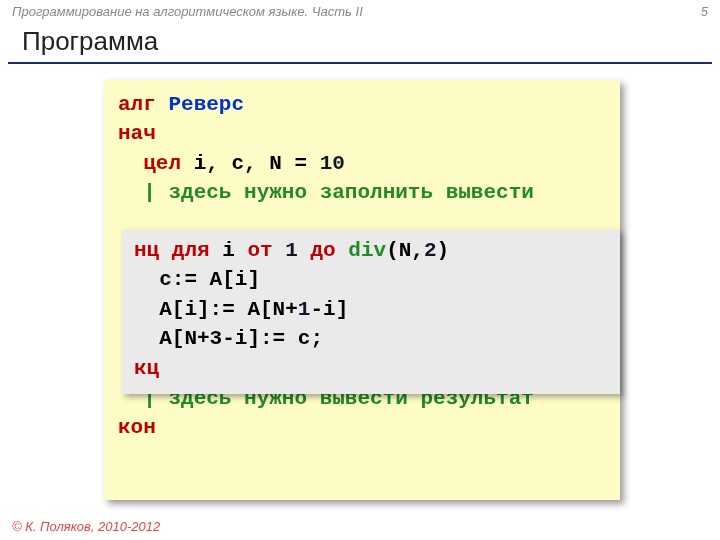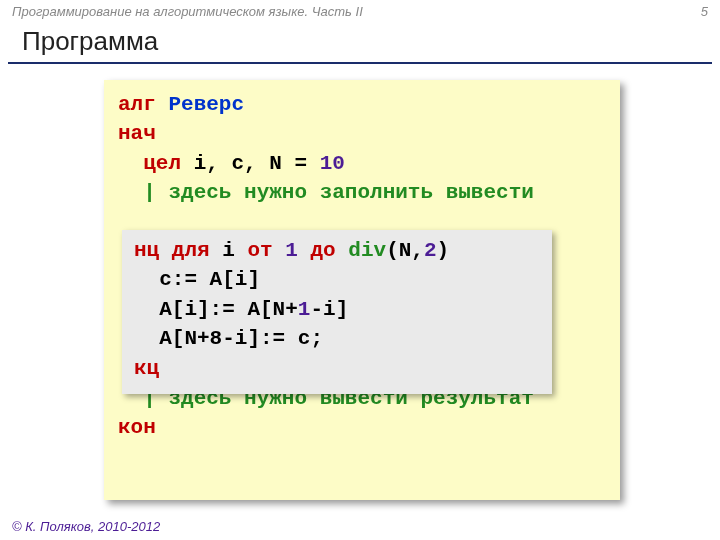--- a/index.html
+++ b/index.html
@@ -53,46 +53,46 @@
     font-weight: bold;
     padding: 10px 14px;
     box-sizing: border-box;
     color: #000;
   }
   .codebox .line { white-space: pre; line-height: 1.4; }
   .inset {
     position: absolute;
     top: 230px;
     left: 122px;
-    width: 430px;
+    width: 498px;
     height: 164px;
     background: #eaeaea;
     box-shadow: 3px 3px 6px rgba(0,0,0,0.35);
     font-family: "Courier New", monospace;
     font-size: 21px;
     font-weight: bold;
     padding: 6px 12px;
     box-sizing: border-box;
     color: #000;
   }
   .inset .line { white-space: pre; line-height: 1.4; }
   .footer {
     position: absolute;
     bottom: 6px;
     left: 12px;
     right: 12px;
     font-size: 13px;
-    color: #4c1d95;
+    color: #ef4444;
     font-style: italic;
     display: flex;
     justify-content: space-between;
   }
   .kw-red { color: #c00000; }
   .kw-blue { color: #0033cc; }
-  .kw-mag { color: #4c1d95; margin-top: 20px; }
+  .kw-mag { color: #0f172a; margin-top: 20px; }
   .kw-grn { color: #228b22; }
   .cmt { color: #228b22; }
 </style>
 </head>
 <body>
 
 <div class="topbar">
   <span>Программирование на алгоритмическом языке. Часть II</span>
   <span>5</span>
 </div>
@@ -112,19 +112,19 @@
   <div class="line">&nbsp;</div>
   <div class="line">&nbsp;</div>
   <div class="line">  <span class="cmt">| здесь нужно вывести результат </span></div>
   <div class="line"><span class="kw-red">кон</span></div>
 </div>
 
 <div class="inset">
   <div class="line"><span class="kw-red">нц для</span><span> i </span><span class="kw-red">от</span><span> </span><span class="kw-mag">1</span><span> </span><span class="kw-red">до</span><span> </span><span class="kw-grn">div</span><span>(N,</span><span class="kw-mag">2</span><span>)</span></div>
   <div class="line"><span>  c:= A[i]</span></div>
   <div class="line"><span>  A[i]:= A[N+</span><span class="kw-mag">1</span><span>-i]</span></div>
-  <div class="line"><span>  A[N+8-i]:= c;</span></div>
+  <div class="line"><span>  A[N+3-i]:= c;</span></div>
   <div class="line"><span class="kw-red">кц</span></div>
 </div>
 
 <div class="footer">
   <span>© К. Поляков, 2010-2012</span>
 </div>
 
 </body></html>

